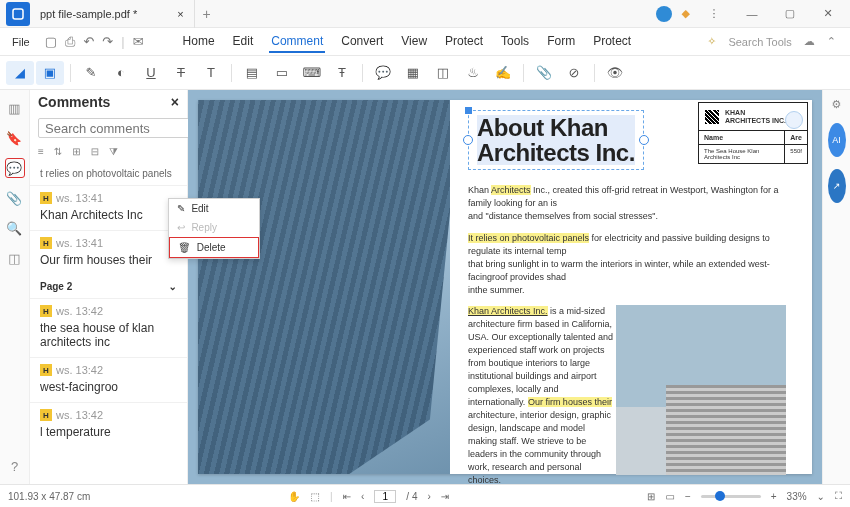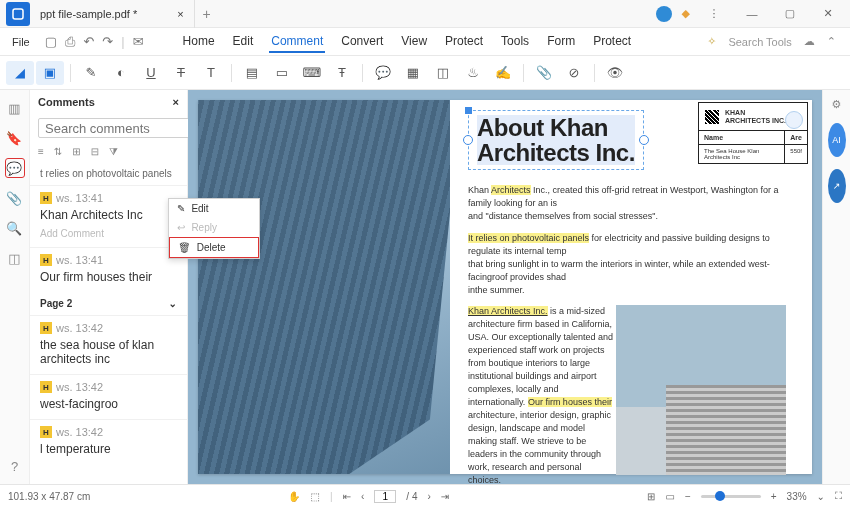--- a/index.html
+++ b/index.html
@@ -28,21 +28,21 @@
 .tool.hl { background: #e6f0fb; color: #1d6fd6; }
 .tool-sep { width: 1px; height: 18px; background: #e0e0e0; margin: 0 4px; }
 
 .main { display: flex; height: 394px; }
 .leftrail { width: 30px; background: #fafafa; border-right: 1px solid #eee; display: flex; flex-direction: column; align-items: center; padding: 8px 0; gap: 10px; }
 .rail-btn { width: 20px; height: 20px; display: flex; align-items: center; justify-content: center; color: #888; font-size: 13px; border-radius: 3px; }
 .rail-btn.active { border: 1.5px solid #d33; color: #333; }
 .rail-help { margin-top: auto; }
 
 .comments-panel { width: 158px; border-right: 1px solid #eee; display: flex; flex-direction: column; font-size: 10px; }
-.comments-head { height: 24px; display: flex; align-items: center; justify-content: space-between; padding: 0 8px; font-weight: 600; font-size: 11px; }
+.comments-head { height: 24px; display: flex; align-items: center; justify-content: space-between; padding: 0 8px; font-weight: 600; font-size: 14px; }
 .search-row { display: flex; gap: 4px; padding: 4px 8px; }
 .search-row input { flex: 1; height: 20px; border: 1px solid #d0d0d0; border-radius: 2px; padding: 0 6px; font-size: 13px; }
 .search-row .sbtn { width: 20px; height: 20px; border: 1px solid #d0d0d0; border-radius: 2px; display: flex; align-items: center; justify-content: center; color: #777; }
 .filter-row { display: flex; gap: 10px; padding: 4px 8px; color: #888; }
 .comment-item { padding: 6px 10px; font-size: 10px; color: #666; }
 .comment-block { border-top: 1px solid #f0f0f0; padding: 4px 0; }
 .cb-head { display: flex; align-items: center; gap: 4px; padding: 2px 10px; }
 .cb-badge { background: #f3c534; width: 12px; height: 12px; display: flex; align-items: center; justify-content: center; font-size: 8px; font-weight: bold; }
 .cb-meta { color: #999; font-size: 11px; }
 .cb-dots { margin-left: auto; color: #aaa; }
@@ -204,21 +204,20 @@
     </div>
     <div class="comment-item">t relies on photovoltaic panels</div>
 
     <div class="comment-block">
       <div class="cb-head">
         <div class="cb-badge">H</div>
         <span class="cb-meta"><span>ws.</span> <span>13:41</span></span>
         <span class="cb-dots">⋯</span>
       </div>
       <div class="cb-text">Khan Architects Inc</div>
-      <div class="cb-add">Add Comment</div>
     </div>
 
     <div class="comment-block">
       <div class="cb-head">
         <div class="cb-badge">H</div>
         <span class="cb-meta"><span>ws.</span> <span>13:41</span></span>
       </div>
       <div class="cb-text">Our firm houses their</div>
     </div>
 

